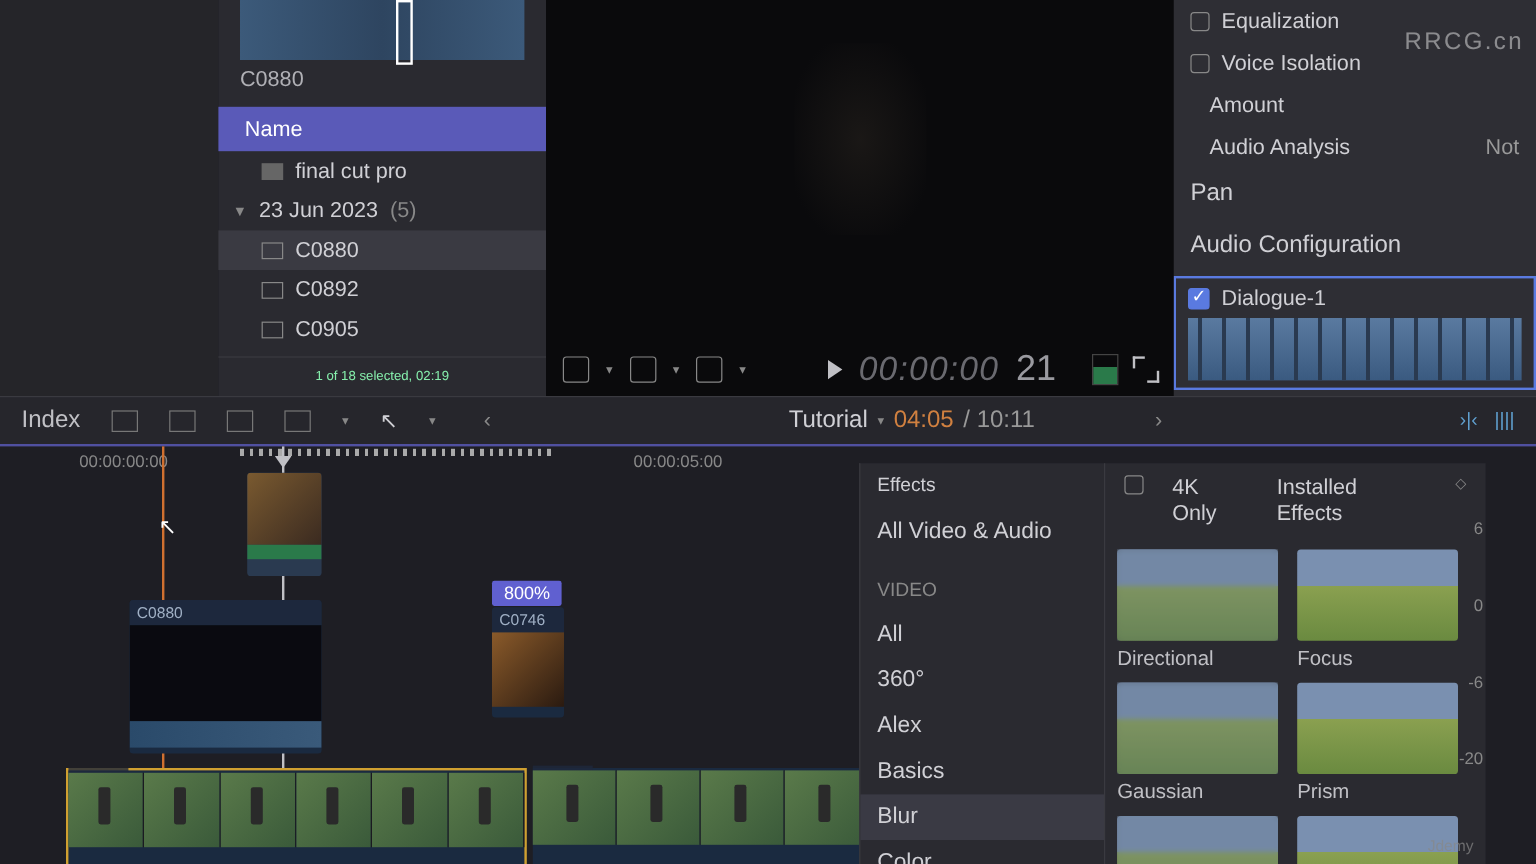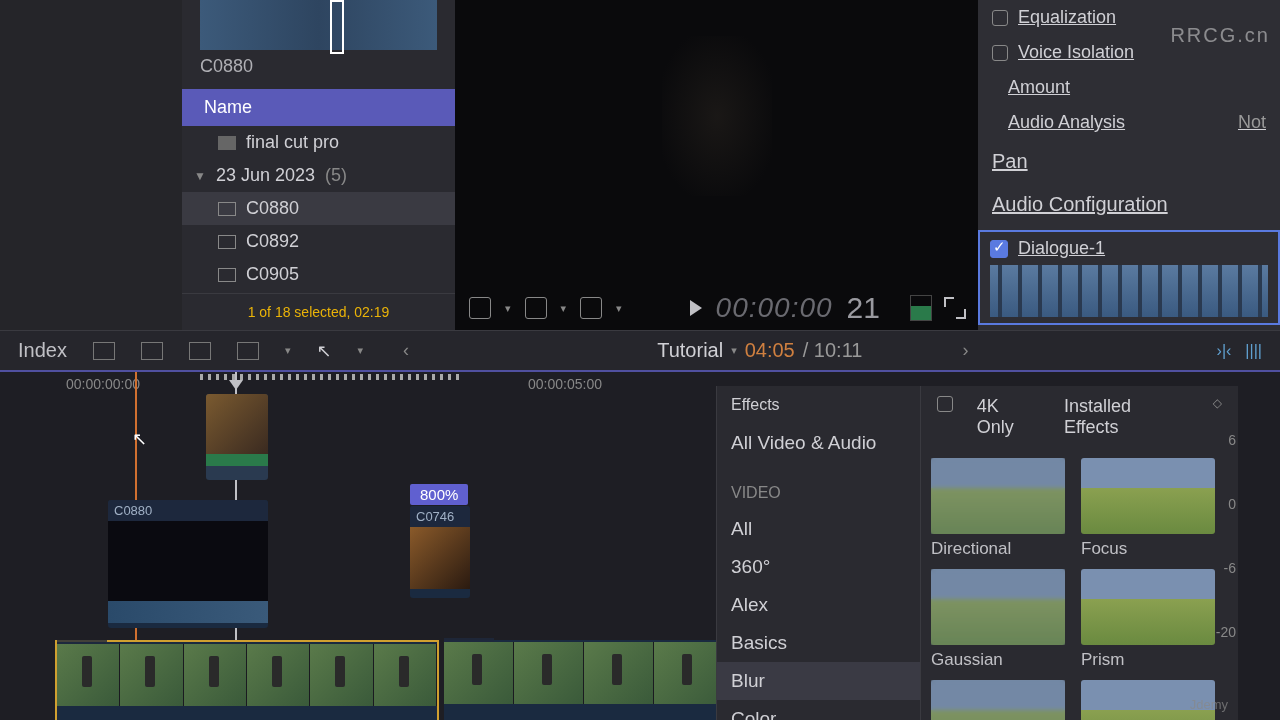--- a/index.html
+++ b/index.html
@@ -3,36 +3,36 @@
 <meta charset="utf-8">
 <style>
 * { margin: 0; padding: 0; box-sizing: border-box; font-family: -apple-system, "Helvetica Neue", Arial, sans-serif; }
 body { width: 1280px; height: 720px; background: #1a1a1f; color: #d0d0d5; overflow: hidden; position: relative; }
 
 
 .top-area { display: flex; height: 330px; }
 .left-col { width: 182px; background: #252529; }
 .browser-col { width: 273px; background: #2a2a30; display: flex; flex-direction: column; }
 .viewer-col { flex: 1; background: #0a0a0c; position: relative; }
-.inspector-col { width: 302px; background: #2e2e34; display: flex; flex-direction: column; text-decoration: underline; }
+.inspector-col { width: 302px; background: #2e2e34; display: flex; flex-direction: column; }
 
 
 .thumb-preview { height: 50px; margin: 0 18px 6px; background: linear-gradient(to right, #3c5a7a 0%, #2e4560 50%, #3c5a7a 100%); position: relative; }
 .thumb-preview::after { content: ""; position: absolute; left: 55%; top: 0; width: 10px; height: 100%; border: 2px solid #fff; }
 .thumb-label { margin-left: 18px; font-size: 18px; color: #b0b0b5; }
 .name-header { background: #5a5ab8; padding: 8px 22px; font-size: 18px; font-weight: 500; color: #fff; margin-top: 12px; }
 .list-items { flex: 1; }
 .list-item { padding: 6px 12px; display: flex; align-items: center; gap: 10px; font-size: 18px; }
 .list-item.indent { padding-left: 36px; }
 .list-item.selected { background: #3a3a42; }
 .disclosure { font-size: 12px; color: #888; }
 .date-count { color: #888; }
 .clip-icon { width: 18px; height: 14px; border: 1px solid #888; display: inline-block; }
 .pic-icon { width: 18px; height: 14px; background: #666; display: inline-block; }
-.status-bar { padding: 10px 0; text-align: center; font-size: 14px; color: #eab308; border-top: 1px solid #3a3a40; }
+.status-bar { padding: 10px 0; text-align: center; font-size: 11px; color: #86efac; border-top: 1px solid #3a3a40; }
 
 
 .viewer-img { position: absolute; left: 50%; top: 35%; transform: translate(-50%,-50%); width: 110px; height: 160px; background: radial-gradient(ellipse at center, #2a2520 0%, #0a0a0c 80%); opacity: 0.5; }
 .viewer-controls { position: absolute; bottom: 0; left: 0; right: 0; height: 44px; display: flex; align-items: center; padding: 0 14px; gap: 14px; }
 .tc-display { font-size: 28px; color: #6a6a70; letter-spacing: 1px; font-style: italic; }
 .tc-frames { font-size: 30px; color: #9a9aa0; }
 .play-tri { width: 0; height: 0; border-left: 12px solid #c0c0c5; border-top: 8px solid transparent; border-bottom: 8px solid transparent; }
 .ctrl-icon { width: 22px; height: 22px; border: 1px solid #888; border-radius: 3px; }
 .chev { font-size: 11px; color: #888; }
 .levels { width: 22px; height: 26px; background: linear-gradient(to top, #2a7a4a 60%, transparent 60%); border: 1px solid #444; margin-left: auto; }

